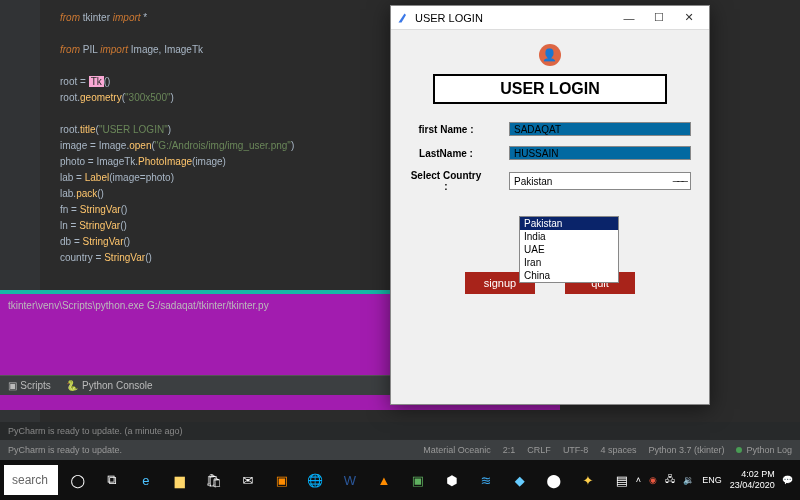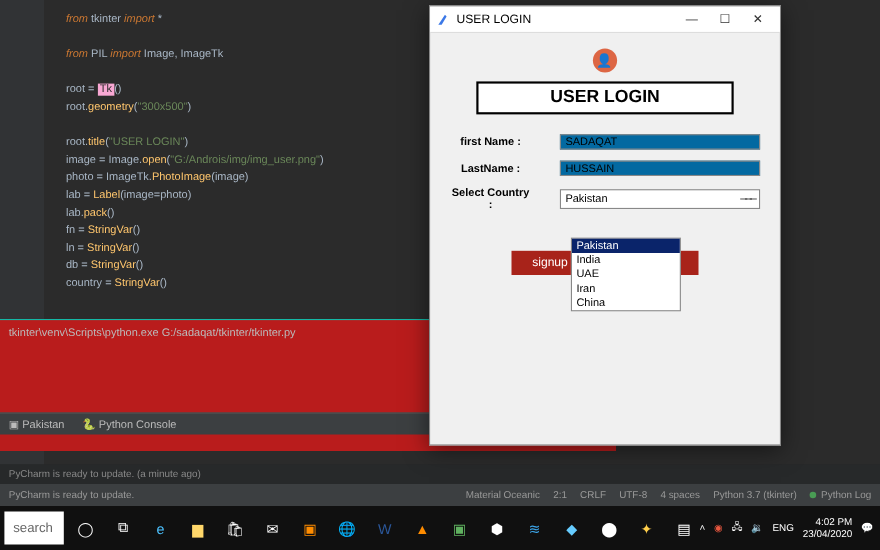--- a/index.html
+++ b/index.html
@@ -8,21 +8,21 @@
   
   .editor { position: absolute; left: 0; top: 0; width: 800px; height: 430px; background: #2b2b2b; color: #a9b7c6; font-family: "Consolas", monospace; font-size: 10px; }
   .code-area { position: absolute; left: 60px; top: 10px; width: 340px; line-height: 16px; white-space: pre; }
   .gutter { position: absolute; left: 0; top: 0; width: 40px; height: 100%; background: #313335; }
   .kw { color: #cc7832; font-style: italic; }
   .str { color: #6a8759; }
   .fn { color: #ffc66d; }
   .cursor { background: #f9a8d4; color: #2b2b2b; padding: 0 2px; }
 
   
-  .terminal { position: absolute; left: 0; top: 290px; width: 560px; height: 120px; background: #b91c1c; border-top: 1px solid #14b8a6; color: #bbb; font-family: Consolas, monospace; font-size: 10px; padding: 6px 8px; }
+  .terminal { position: absolute; left: 0; top: 290px; width: 560px; height: 120px; background: #a21caf; border-top: 4px solid #14b8a6; color: #bbb; font-family: Consolas, monospace; font-size: 10px; padding: 6px 8px; }
   .term-tabs { position: absolute; left: 0; top: 375px; width: 560px; height: 20px; background: #3c3f41; color: #bbb; font-size: 10px; display: flex; align-items: center; gap: 16px; padding: 0 8px; border-top: 1px solid #555;}
   .term-tabs span { cursor: pointer; }
 
   
   .ide-status { position: absolute; left: 0; bottom: 40px; width: 800px; height: 20px; background: #3c3f41; color: #999; font-size: 9px; display: flex; align-items: center; justify-content: flex-end; gap: 12px; padding: 0 8px; }
   .ide-status .left { margin-right: auto; }
   .event-log-dot { width: 6px; height: 6px; background: #499c54; border-radius: 50%; display: inline-block; margin-right: 4px; }
   .update-bar { position: absolute; left:0; bottom:60px; width:800px; height:18px; background:#27292a; color:#888; font-size:9px; display:flex; align-items:center; padding:0 8px;}
 
   
@@ -35,21 +35,21 @@
   .tk-logo { width: 22px; height:22px; border-radius:50%; background:#d64; margin:4px auto 8px; display:flex; align-items:center; justify-content:center; font-size:12px; }
   .tk-heading { border: 2px solid #000; text-align: center; font-weight: bold; font-size: 16px; padding: 4px; margin: 4px 24px 18px; background:#fff;}
   .tk-row { display: flex; align-items: center; margin-bottom: 10px; }
   .tk-row label { width: 100px; text-align: center; padding-right: 26px; font-weight: bold; font-size:10px;}
   .tk-row input { flex: 1; height: 14px; font-size: 10px; padding: 0 4px; border: 1px solid #888; background:#0369a1;}
   .tk-row .combo { flex: 1; height: 18px; font-size: 10px; padding: 0 4px; border: 1px solid #888; background:#fff; display:flex; align-items:center; position:relative;}
   .tk-row .combo .arrow { margin-left:auto; font-size:9px; letter-spacing:-2px;}
   .dropdown { position: absolute; left: 128px; top: 210px; width: 100px; background: #fff; border: 1px solid #888; font-size: 10px; z-index:5;}
   .dropdown div { padding: 1px 4px; cursor:pointer;}
   .dropdown div.selected { background: #0a246a; color: #fff; }
-  .tk-buttons { display: flex; justify-content: center; gap: 30px; margin-top: 36px; }
+  .tk-buttons { display: flex; justify-content: center; gap: 30px; margin-top: 80px; }
   .tk-buttons button { background: #a8231a; color: #fff; border: none; width: 70px; height: 22px; font-size: 11px; cursor: pointer; }
 
   
   .taskbar { position: absolute; left: 0; bottom: 0; width: 800px; height: 40px; background: #101010; display: flex; align-items: center; }
   .search { height: 30px; width: 160px; background: #fff; margin-left: 4px; display: flex; align-items: center; padding: 0 8px; font-size: 12px; color: #666; text-align: center; }
   .tb-icons { display: flex; align-items: center; gap: 6px; margin-left: 6px; }
   .tb-icons .ic { width: 28px; height: 30px; display: flex; align-items: center; justify-content: center; color: #fff; font-size: 13px; cursor:pointer; }
   .tb-right { margin-left: auto; display: flex; align-items: center; gap: 8px; color: #fff; font-size: 9px; padding-right: 6px; }
   .clock { text-align: right; line-height: 11px; }
 </style>
@@ -73,21 +73,21 @@
 fn = <span class="fn">StringVar</span>()
 ln = <span class="fn">StringVar</span>()
 db = <span class="fn">StringVar</span>()
 country = <span class="fn">StringVar</span>()</div>
 </div>
 
 <div class="terminal">
   <span>tkinter\venv\Scripts\python.exe G:/sadaqat/tkinter/tkinter.py</span>
 </div>
 <div class="term-tabs">
-  <span>▣ Pakistan</span>
+  <span>▣ Scripts</span>
   <span>🐍 Python Console</span>
 </div>
 
 <div class="update-bar">
   <span>PyCharm is ready to update.</span>&nbsp;
   <span>(a minute ago)</span>
 </div>
 
 <div class="ide-status">
   <span class="left">PyCharm is ready to update.</span>

